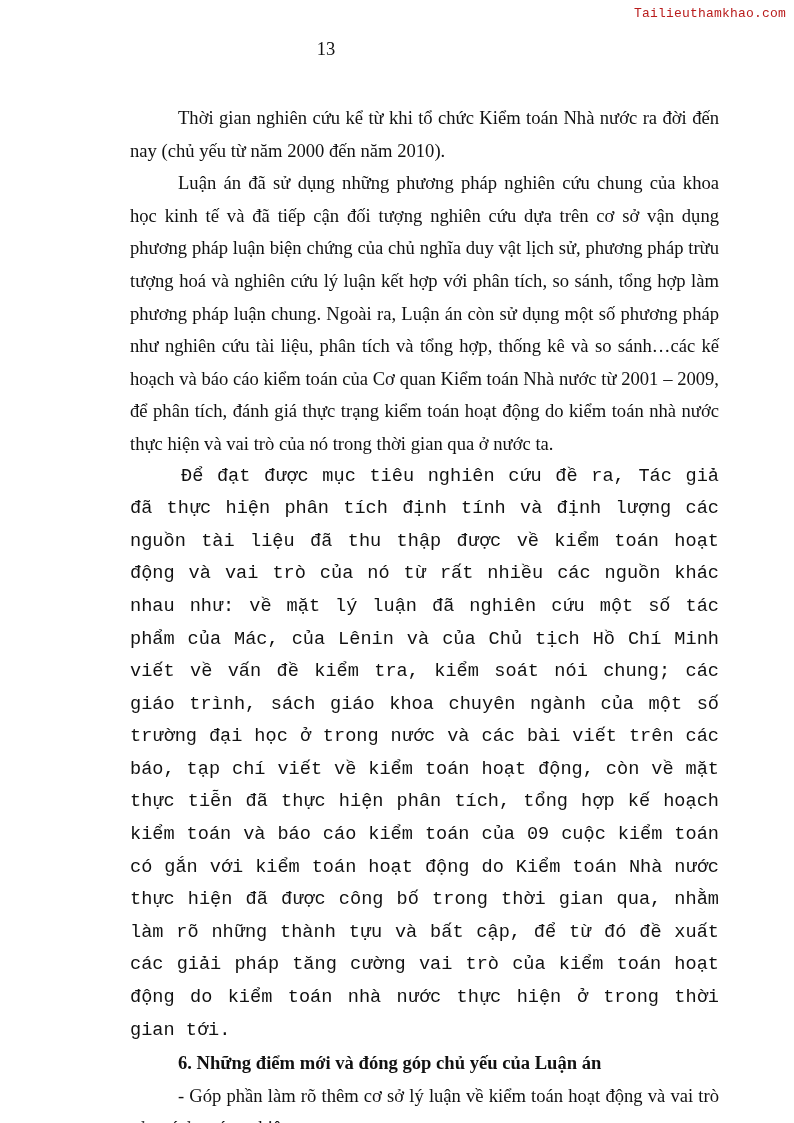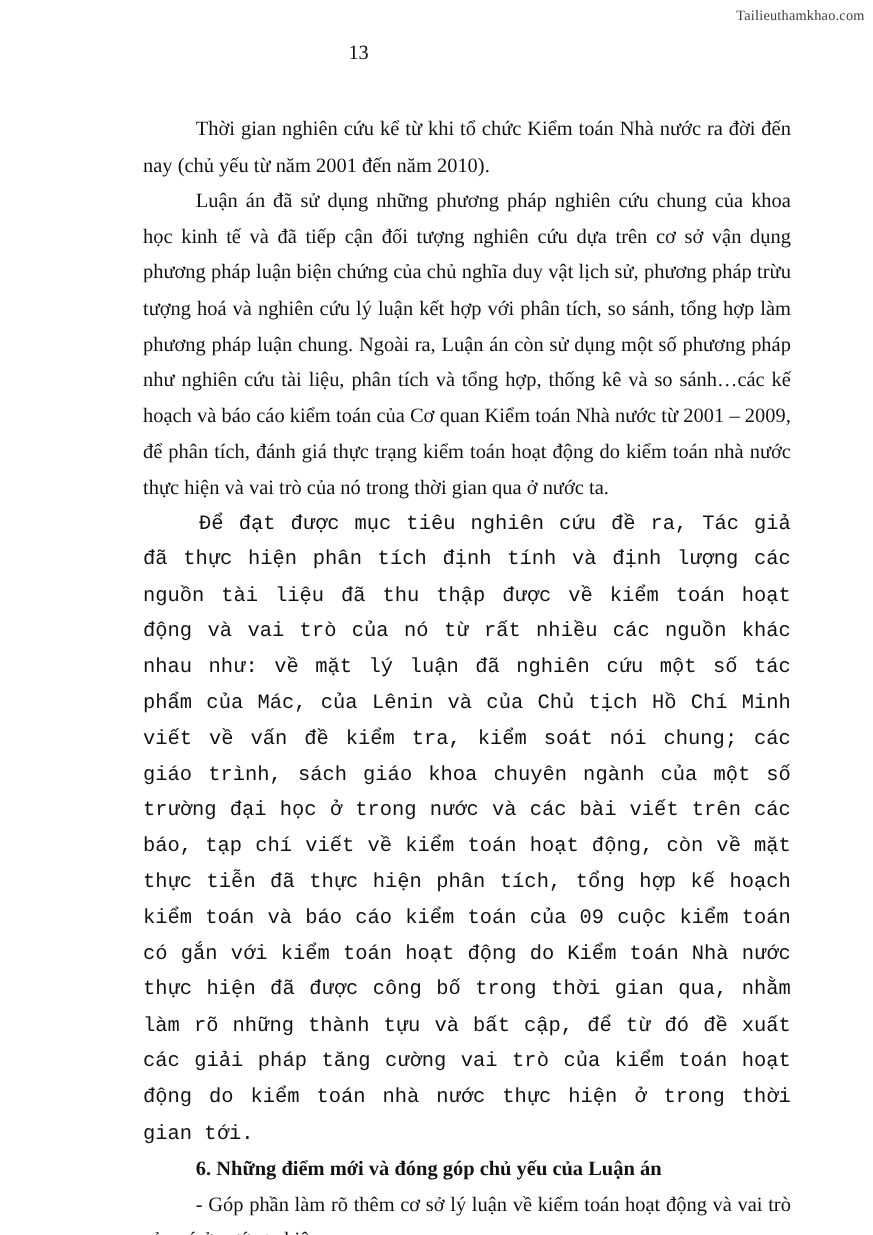--- a/index.html
+++ b/index.html
@@ -12,23 +12,23 @@
     height: 1123px;
     position: relative;
     overflow: hidden;
     font-family: "Liberation Serif", "DejaVu Serif", serif;
     color: #111111;
   }
   .watermark {
     position: absolute;
     top: 6px;
     right: 8px;
-    font-family: Liberation Serif, serif;
+    font-family: Liberation Mono, monospace;
     font-size: 13px;
-    color: #404040;
+    color: #b91c1c;
     letter-spacing: 0.2px;
   }
   .page-number {
     position: absolute;
     top: 38px;
     left: 0;
     width: 652px;
     text-align: center;
     font-size: 18.5px;
     line-height: 22px;
@@ -55,18 +55,18 @@
   .content p.last-left { text-align-last: left; }
 </style>
 </head>
 <body>
 
 <div class="watermark">Tailieuthamkhao.com</div>
 
 <div class="page-number">13</div>
 
 <div class="content">
-  <p class="last-left">Thời gian nghiên cứu kể từ khi tổ chức Kiểm toán Nhà nước ra đời đến nay (chủ yếu từ năm 2001 đến năm 2010).</p>
+  <p class="last-left">Thời gian nghiên cứu kể từ khi tổ chức Kiểm toán Nhà nước ra đời đến nay (chủ yếu từ năm 2000 đến năm 2010).</p>
   <p class="last-left">Luận án đã sử dụng những phương pháp nghiên cứu chung của khoa học kinh tế và đã tiếp cận đối tượng nghiên cứu dựa trên cơ sở vận dụng phương pháp luận biện chứng của chủ nghĩa duy vật lịch sử, phương pháp trừu tượng hoá và nghiên cứu lý luận kết hợp với phân tích, so sánh, tổng hợp làm phương pháp luận chung. Ngoài ra, Luận án còn sử dụng một số phương pháp như nghiên cứu tài liệu, phân tích và tổng hợp, thống kê và so sánh…các kế hoạch và báo cáo kiểm toán của Cơ quan Kiểm toán Nhà nước từ 2001 – 2009, để phân tích, đánh giá thực trạng kiểm toán hoạt động do kiểm toán nhà nước thực hiện và vai trò của nó trong thời gian qua ở nước ta.</p>
   <p class="ni last-left">Để đạt được mục tiêu nghiên cứu đề ra, Tác giả đã thực hiện phân tích định tính và định lượng các nguồn tài liệu đã thu thập được về kiểm toán hoạt động và vai trò của nó từ rất nhiều các nguồn khác nhau như: về mặt lý luận đã nghiên cứu một số tác phẩm của Mác, của Lênin và của Chủ tịch Hồ Chí Minh viết về vấn đề kiểm tra, kiểm soát nói chung; các giáo trình, sách giáo khoa chuyên ngành của một số trường đại học ở trong nước và các bài viết trên các báo, tạp chí viết về kiểm toán hoạt động, còn về mặt thực tiễn đã thực hiện phân tích, tổng hợp kế hoạch kiểm toán và báo cáo kiểm toán của 09 cuộc kiểm toán có gắn với kiểm toán hoạt động do Kiểm toán Nhà nước thực hiện đã được công bố trong thời gian qua, nhằm làm rõ những thành tựu và bất cập, để từ đó đề xuất các giải pháp tăng cường vai trò của kiểm toán hoạt động do kiểm toán nhà nước thực hiện ở trong thời gian tới.</p>
   <p class="heading">6. Những điểm mới và đóng góp chủ yếu của Luận án</p>
   <p class="last-left">- Góp phần làm rõ thêm cơ sở lý luận về kiểm toán hoạt động và vai trò của nó ở nước ta hiện nay;</p>
 </div>
 
 </body></html>

